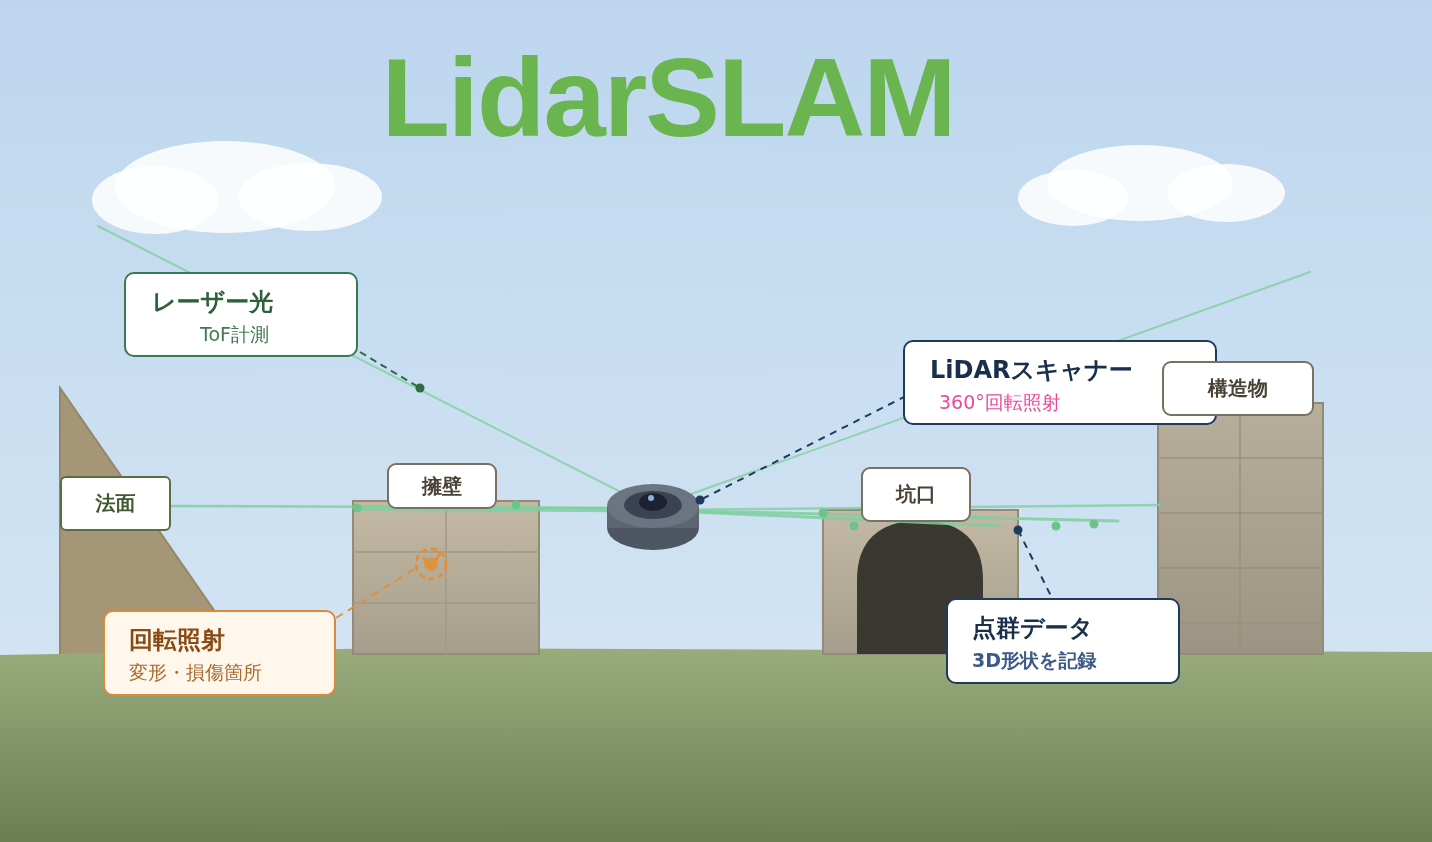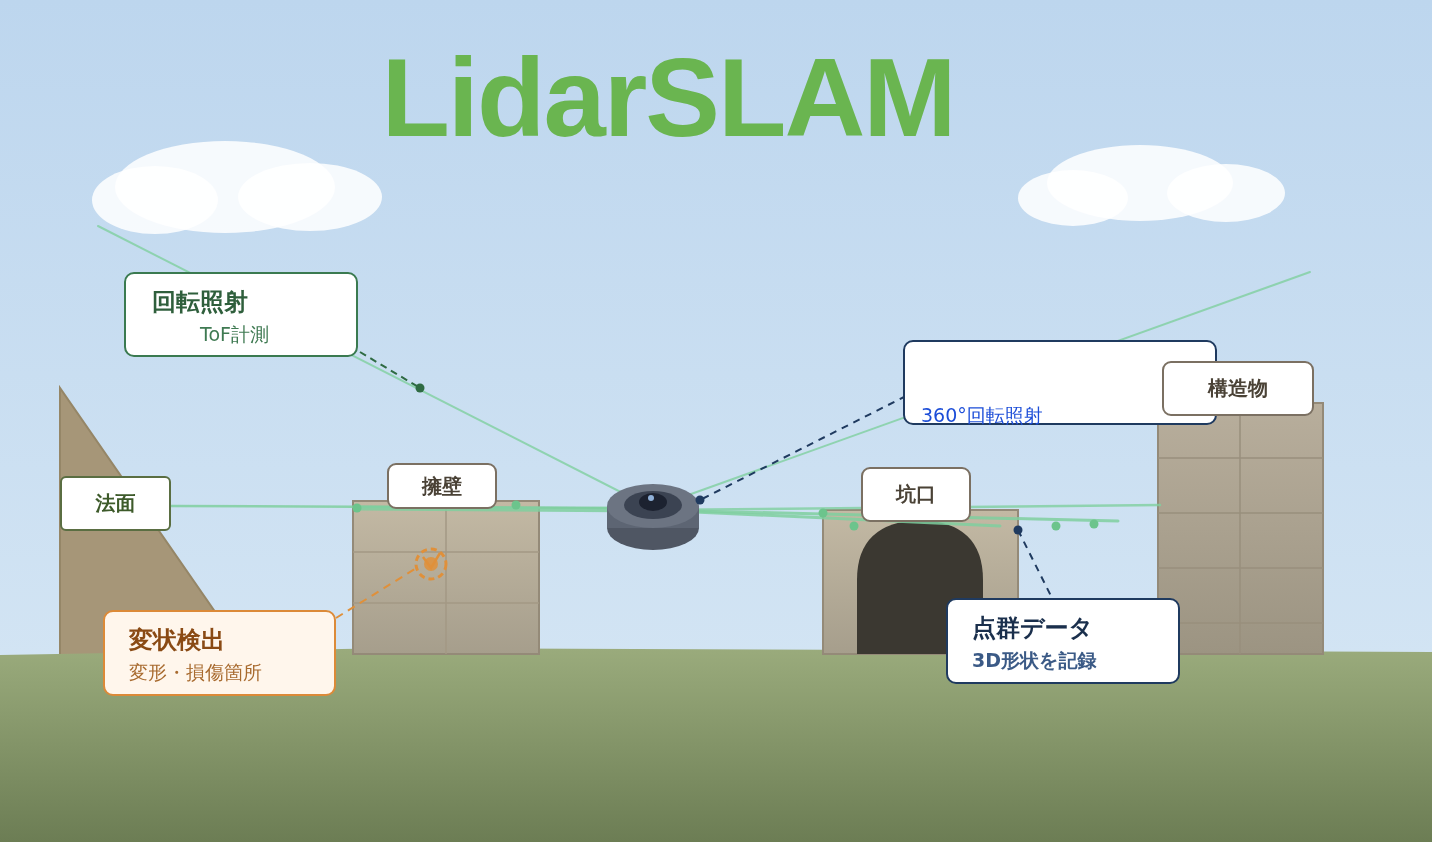--- a/index.html
+++ b/index.html
@@ -120,30 +120,31 @@
   <g>
     <circle cx="431" cy="564" r="15" fill="none" stroke="#e0903a" stroke-width="3" stroke-dasharray="6,4"></circle>
     <circle cx="431" cy="564" r="7" fill="#e0903a" opacity="0.85"></circle>
     <path d="M423,557 L431,568 L440,553" fill="none" stroke="#e0903a" stroke-width="2.5"></path>
   </g>
 </svg>
 
 <div class="title">LidarSLAM</div>
 
 <div class="callout" style="left:124px; top:272px; width:234px; height:85px; border-color:#3a7a50;">
-  <span class="main" style="left:26px; top:14px; color:#2f5f3c;">回転照射</span>
+  <span class="main" style="left:26px; top:14px; color:#2f5f3c;">レーザー光</span>
   <span class="sub" style="left:26px; top:48px; color:#3f7a52;margin-left:48px;">ToF計測</span>
 </div>
 
 <div class="callout" style="left:903px; top:340px; width:314px; height:85px; border-color:#1f3a5f;">
-  <span class="sub" style="left:16px; top:48px; color:#1d4ed8;margin-top:13px;">360°回転照射</span>
+  <span class="main" style="left:25px; top:14px; color:#1a2f4c;">LiDARスキャナー</span>
+  <span class="sub" style="left:34px; top:48px; color:#ec4899;">360°回転照射</span>
 </div>
 
 <div class="callout" style="left:103px; top:610px; width:233px; height:86px; border-color:#dc8a38; background:#fff6ec;">
-  <span class="main" style="left:24px; top:14px; color:#8a4a14;">変状検出</span>
+  <span class="main" style="left:24px; top:14px; color:#8a4a14;">回転照射</span>
   <span class="sub" style="left:24px; top:48px; color:#a86a2e;">変形・損傷箇所</span>
 </div>
 
 <div class="callout" style="left:946px; top:598px; width:234px; height:86px; border-color:#1f3a5f;">
   <span class="main" style="left:24px; top:14px; color:#1a2f4c;">点群データ</span>
   <span class="sub" style="left:24px; top:48px; color:#3b5a86;font-weight:bold;">3D形状を記録</span>
 </div>
 
 <div class="tag" style="left:60px; top:476px; width:111px; height:55px; color:#3d5a2a; border-color:#5a6e42;border-radius:6px;">法面</div>
 <div class="tag" style="left:387px; top:463px; width:110px; height:46px;">擁壁</div>

